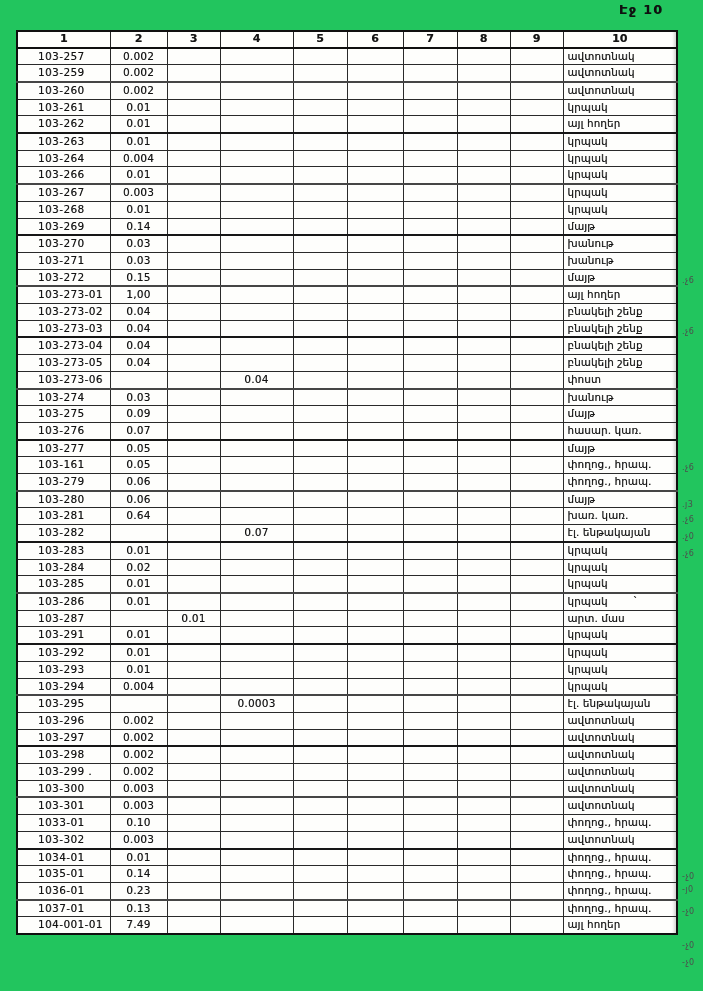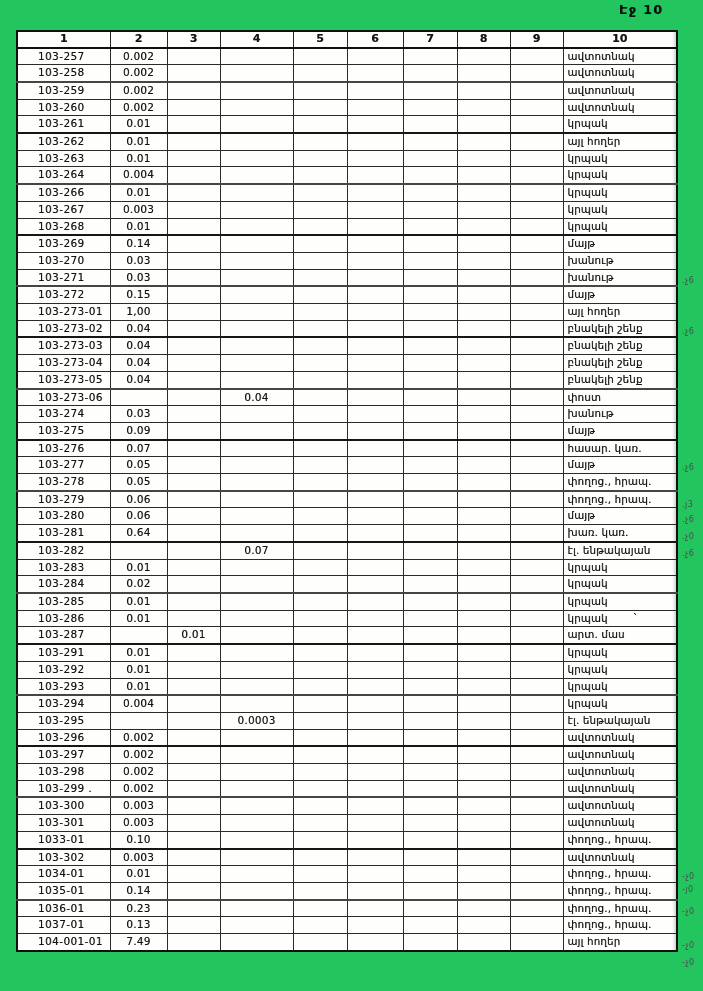--- a/index.html
+++ b/index.html
@@ -107,32 +107,20 @@
           <td class="c3"></td>
           <td class="c4"></td>
           <td class="c5"></td>
           <td class="c6"></td>
           <td class="c7"></td>
           <td class="c8"></td>
           <td class="c9"></td>
           <td class="c10"><span>ավտոտնակ</span></td>
         </tr>
         <tr>
-          <td class="c1">103-258</td>
-          <td class="c2">0.002</td>
-          <td class="c3"></td>
-          <td class="c4"></td>
-          <td class="c5"></td>
-          <td class="c6"></td>
-          <td class="c7"></td>
-          <td class="c8"></td>
-          <td class="c9"></td>
-          <td class="c10"><span>ավտոտնակ</span></td>
-        </tr>
-        <tr>
           <td class="c1">103-259</td>
           <td class="c2">0.002</td>
           <td class="c3"></td>
           <td class="c4"></td>
           <td class="c5"></td>
           <td class="c6"></td>
           <td class="c7"></td>
           <td class="c8"></td>
           <td class="c9"></td>
           <td class="c10"><span>ավտոտնակ</span></td>
@@ -395,21 +383,21 @@
           <td class="c3"></td>
           <td class="c4"></td>
           <td class="c5"></td>
           <td class="c6"></td>
           <td class="c7"></td>
           <td class="c8"></td>
           <td class="c9"></td>
           <td class="c10"><span>մայթ</span></td>
         </tr>
         <tr>
-          <td class="c1">103-278</td>
+          <td class="c1">103-161</td>
           <td class="c2">0.05</td>
           <td class="c3"></td>
           <td class="c4"></td>
           <td class="c5"></td>
           <td class="c6"></td>
           <td class="c7"></td>
           <td class="c8"></td>
           <td class="c9"></td>
           <td class="c10"><span>փողոց., հրապ.</span></td>
         </tr>

